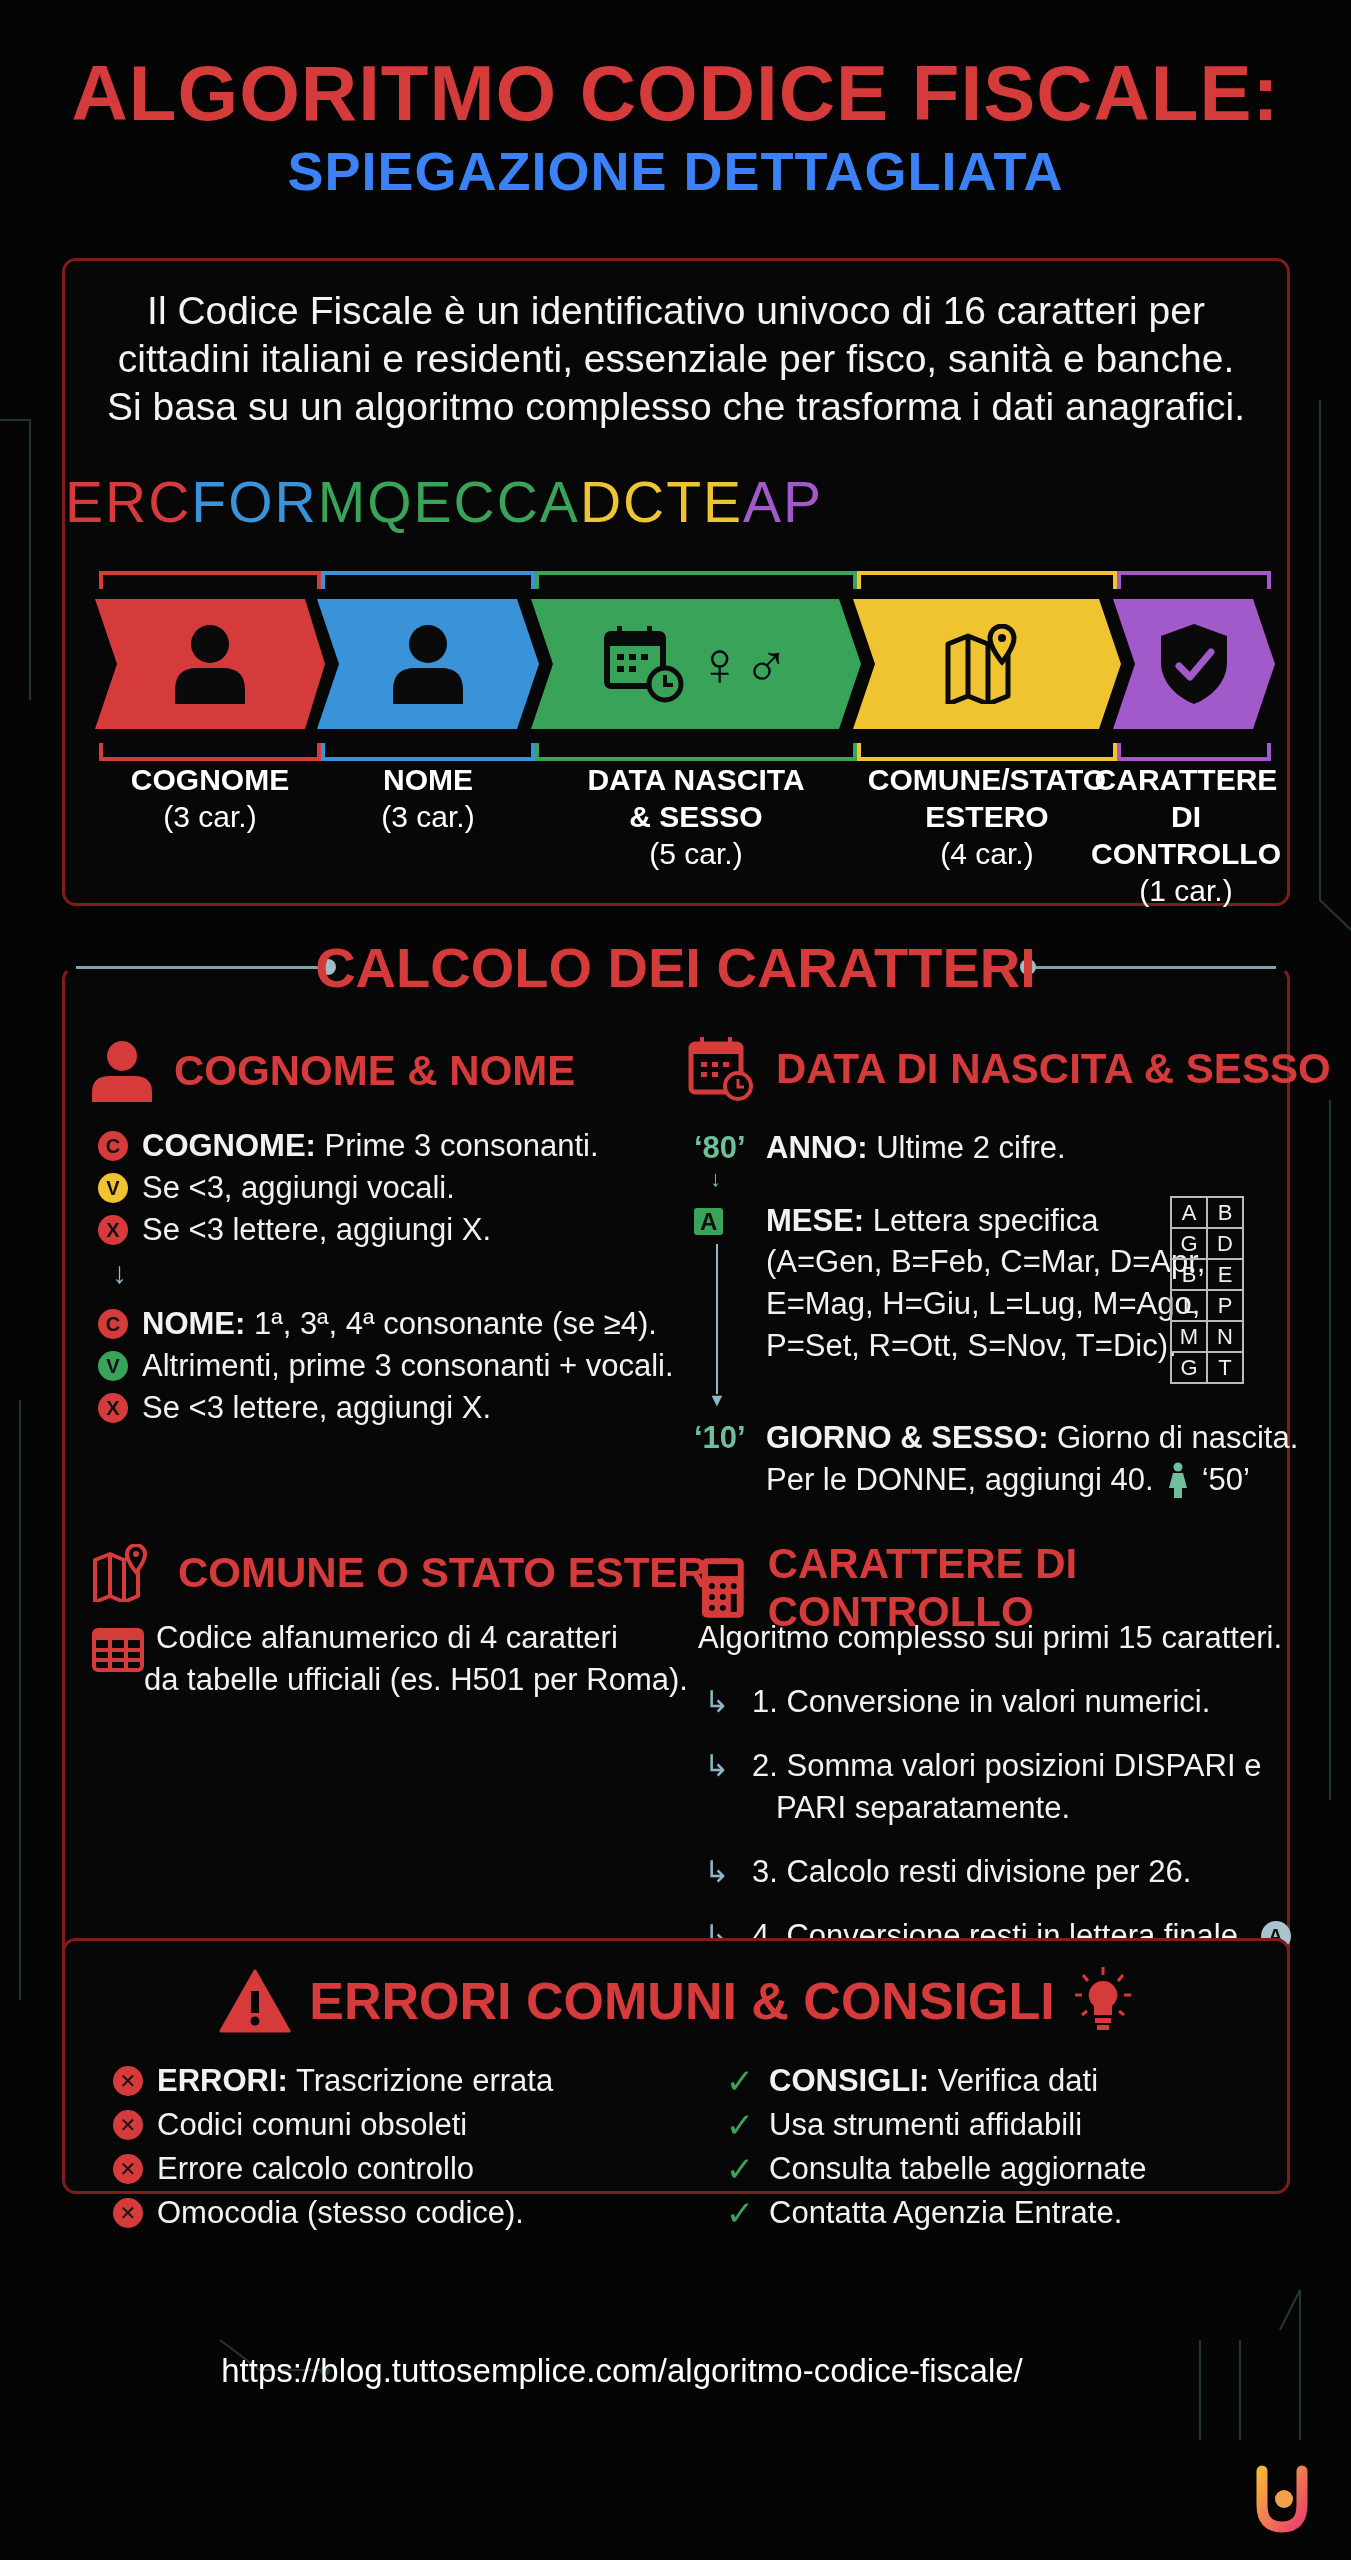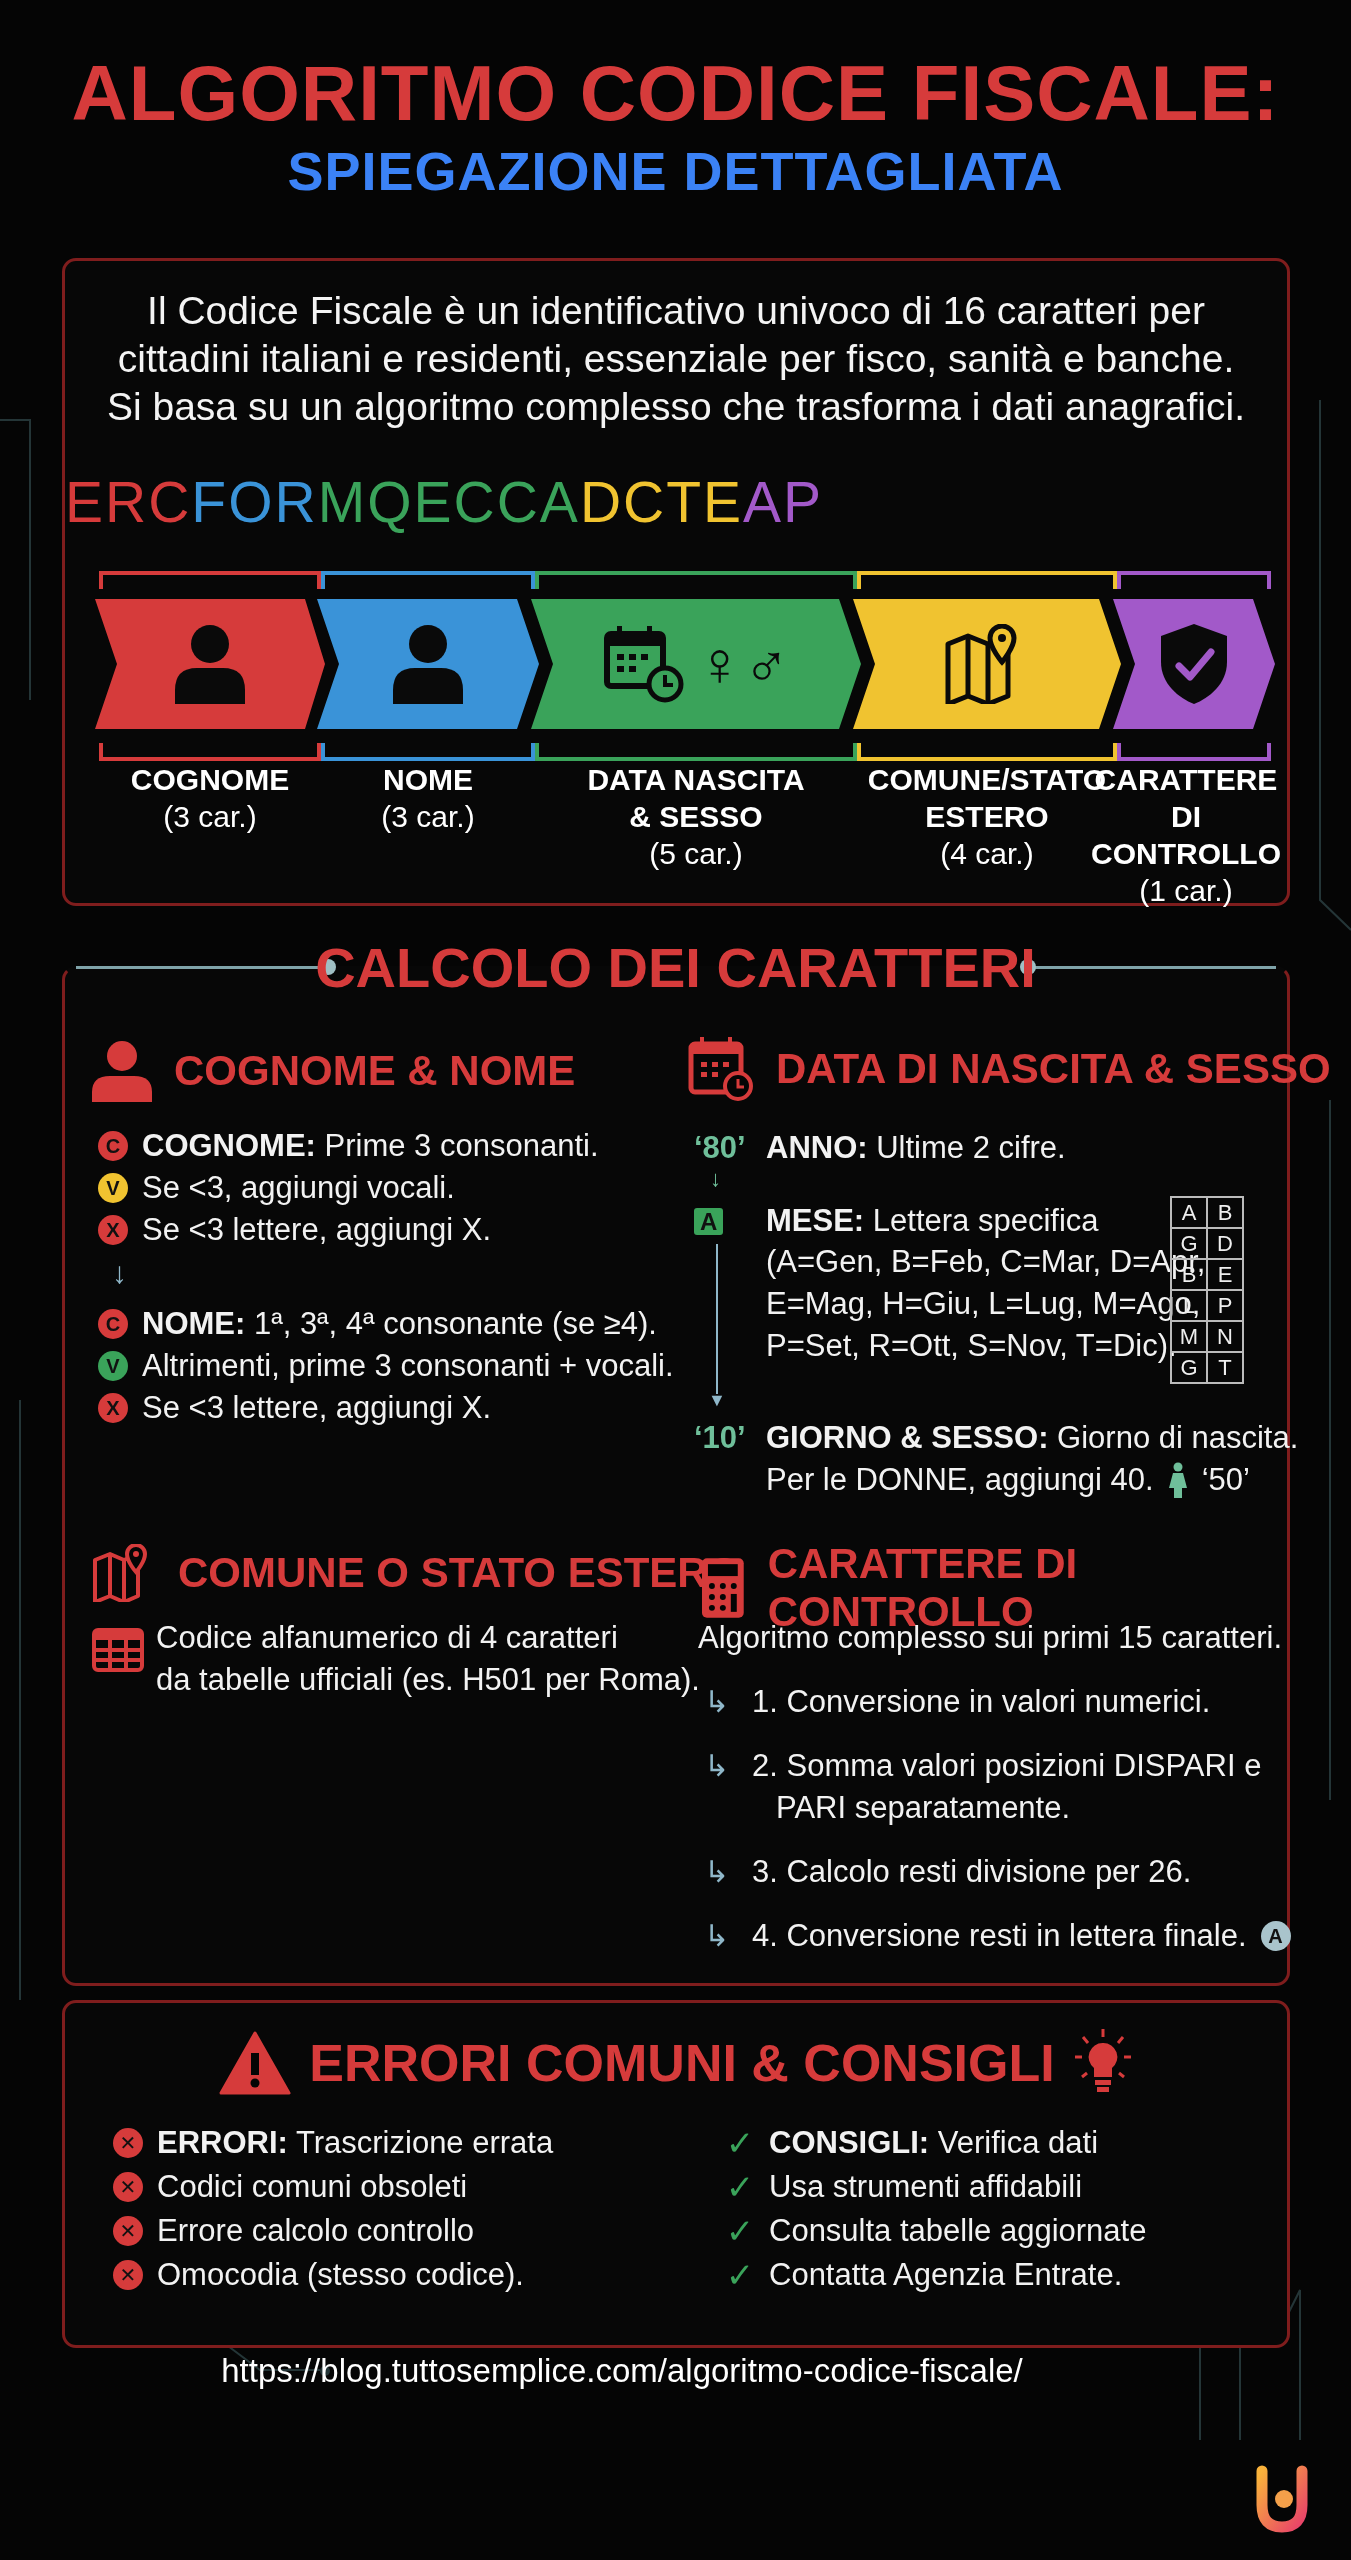--- a/index.html
+++ b/index.html
@@ -27,21 +27,21 @@
   .dot{position:absolute;width:16px;height:16px;border-radius:50%;background:#9fbfc4;top:959px}
   .sub-h{position:absolute;font-size:42px;font-weight:700;color:#d63b3b;display:flex;align-items:center;gap:22px}
   .line{position:absolute;font-size:31px;line-height:40px;color:#f2f2f2;display:flex;align-items:center;gap:14px;white-space:nowrap}
   .badge{width:30px;height:30px;border-radius:50%;display:inline-flex;align-items:center;justify-content:center;font-size:20px;font-weight:700;color:#111;flex:0 0 30px}
   .b-red{background:#d63b3b}
   .b-yel{background:#f0c330}
   .b-grn{background:#3aa35a}
   .tag{color:#6fbf9a;font-weight:700;font-size:31px;width:58px;display:inline-block}
   .month-table{position:absolute;left:1170px;top:1196px;border-collapse:collapse}
   .month-table td{border:2px solid #bbb;width:36px;height:31px;text-align:center;font-size:22px;color:#eee}
-  .errors{left:62px;top:2000px;width:1228px;height:348px}
+  .errors{left:62px;top:1938px;width:1228px;height:256px}
   .err-title{position:absolute;left:0;width:100%;top:24px;display:flex;justify-content:center;align-items:center;gap:18px;font-size:52px;font-weight:700;color:#d63b3b}
   .ec-item{position:absolute;font-size:31px;line-height:40px;display:flex;align-items:center;gap:14px;color:#f2f2f2}
   .xcirc{width:30px;height:30px;border-radius:50%;background:#d63b3b;color:#111;font-weight:700;font-size:20px;display:inline-flex;align-items:center;justify-content:center}
   .check{color:#3aa35a;font-size:34px;font-weight:700;width:30px;display:inline-block;text-align:center}
   .url{position:absolute;left:0;width:1244px;top:2352px;text-align:center;font-size:33px;color:#fff}
   .logo{position:absolute;left:1252px;top:2465px;width:60px;height:70px}
   .step-arrow{color:#8fb7c9;font-size:30px;width:34px;display:inline-block}
 </style>
 </head>
 <body>
@@ -300,21 +300,21 @@
   <span>COMUNE O STATO ESTERO</span>
 </div>
 <div style="position:absolute;left:92px;top:1628px">
   <svg width="52" height="44" viewBox="0 0 52 44">
       <rect x="2" y="2" width="48" height="40" rx="4" fill="none" stroke="#d63b3b" stroke-width="4"></rect>
       <rect x="2" y="2" width="48" height="10" fill="#d63b3b"></rect>
       <path d="M2 22 H50 M2 32 H50 M18 12 V42 M34 12 V42" stroke="#d63b3b" stroke-width="4"></path>
     </svg>
 </div>
 <div class="line" style="left:156px;top:1618px">Codice alfanumerico di 4 caratteri</div>
-<div class="line" style="left:156px;top:1660px">da tabelle ufficiali (es. H501 per Roma).</div>
+<div class="line" style="left:144px;top:1660px">da tabelle ufficiali (es. H501 per Roma).</div>
 
 <div class="sub-h" style="left:700px;top:1540px">
   <svg width="46" height="64" viewBox="0 0 46 64">
       <rect x="2" y="2" width="42" height="60" rx="5" fill="#d63b3b"></rect>
       <rect x="8" y="8" width="30" height="12" fill="#050505"></rect>
       <g fill="#050505">
         <circle cx="12" cy="30" r="3"></circle>
         <circle cx="23" cy="30" r="3"></circle>
         <circle cx="34" cy="30" r="3"></circle>
         <circle cx="12" cy="41" r="3"></circle>

